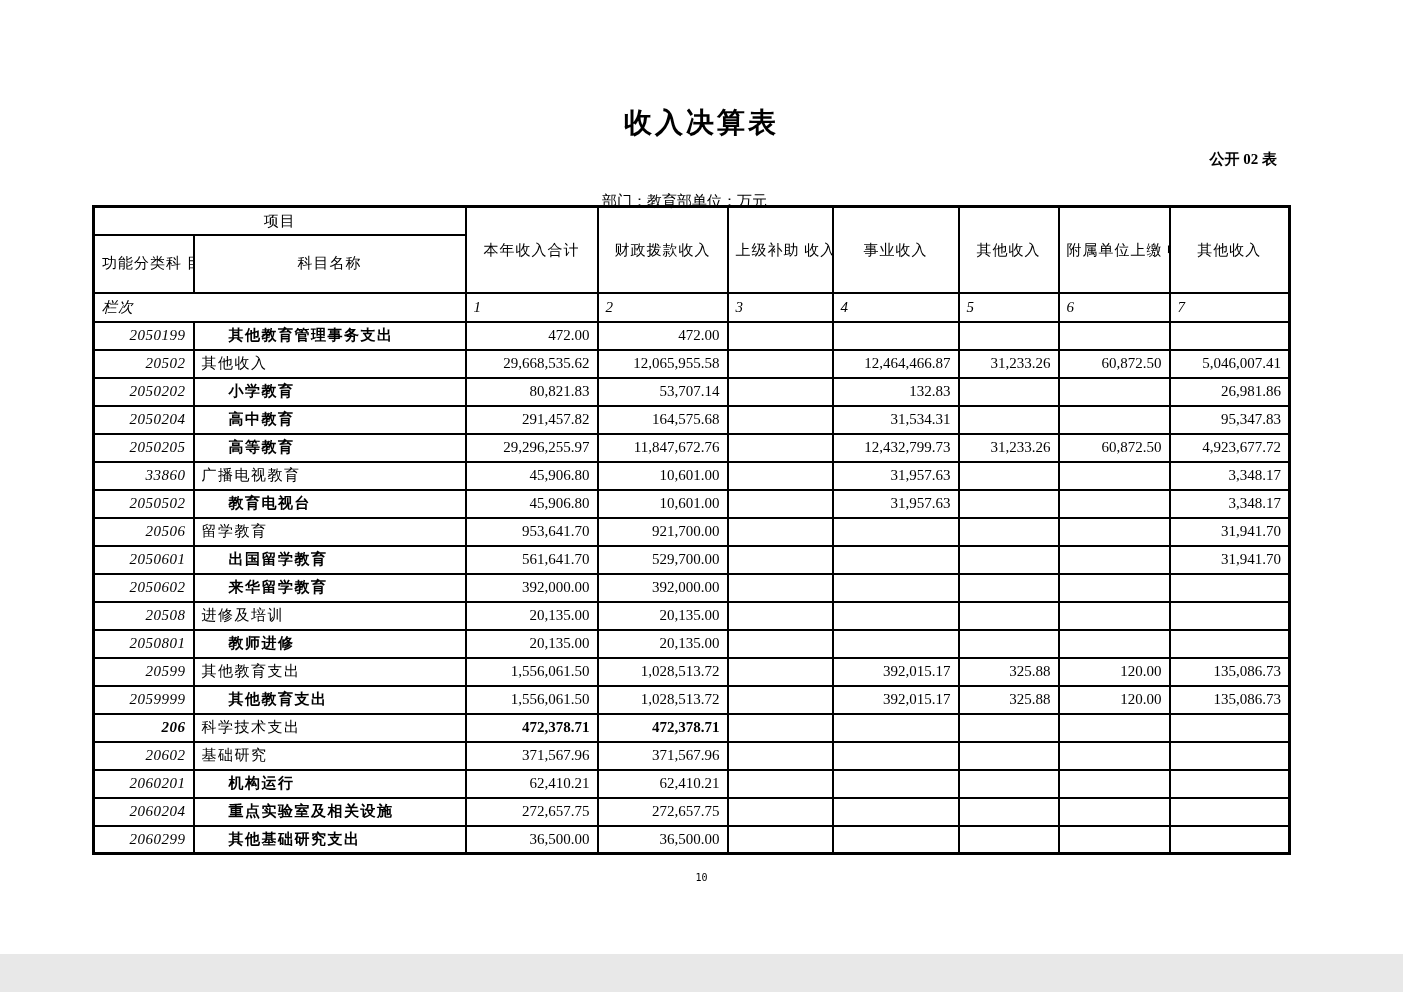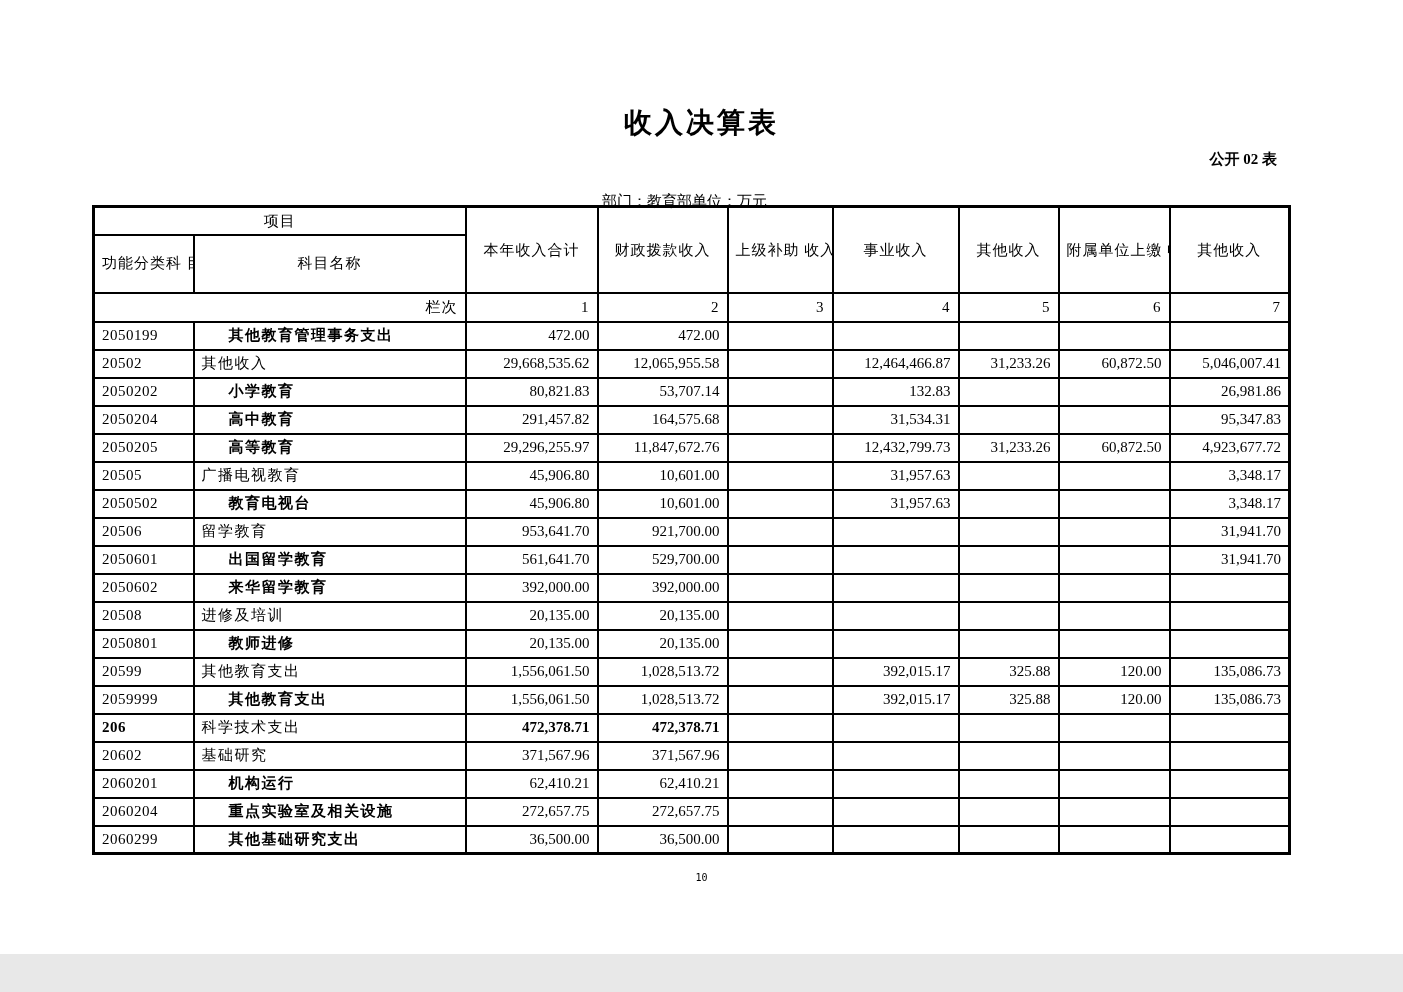--- a/index.html
+++ b/index.html
@@ -69,27 +69,29 @@
   tr.hdr-row-2 { height: 58px; }
   tr.lanci-row  { height: 29px; }
   tbody tr      { height: 28px; }
   th.hdr {
     text-align: center;
     vertical-align: middle;
     white-space: pre-line;
     letter-spacing: 1px;
   }
   td.lanci-label, td.lanci-num {
+    text-align: left;
+    letter-spacing: 1px;
+    font-style: italic;
+  }
+  td.code-cell {
     text-align: right;
-    letter-spacing: 1px;
-  }
-  td.code-cell {
-    text-align: left;
     padding-left: 6px;
     letter-spacing: 0.5px;
+    font-style: italic;
   }
   td.name-cell {
     text-align: left;
     padding-left: 10px;
     letter-spacing: 1.5px;
   }
   td.name-cell.indent {
     padding-left: 34px;
     font-weight: bold;
   }
@@ -216,21 +218,21 @@
           <td class="name-cell indent">高等教育</td>
           <td class="num-cell">29,296,255.97</td>
           <td class="num-cell">11,847,672.76</td>
           <td class="num-cell"></td>
           <td class="num-cell">12,432,799.73</td>
           <td class="num-cell">31,233.26</td>
           <td class="num-cell">60,872.50</td>
           <td class="num-cell">4,923,677.72</td>
         </tr>
         <tr>
-          <td class="code-cell">20505</td>
+          <td class="code-cell">33860</td>
           <td class="name-cell">广播电视教育</td>
           <td class="num-cell">45,906.80</td>
           <td class="num-cell">10,601.00</td>
           <td class="num-cell"></td>
           <td class="num-cell">31,957.63</td>
           <td class="num-cell"></td>
           <td class="num-cell"></td>
           <td class="num-cell">3,348.17</td>
         </tr>
         <tr>

